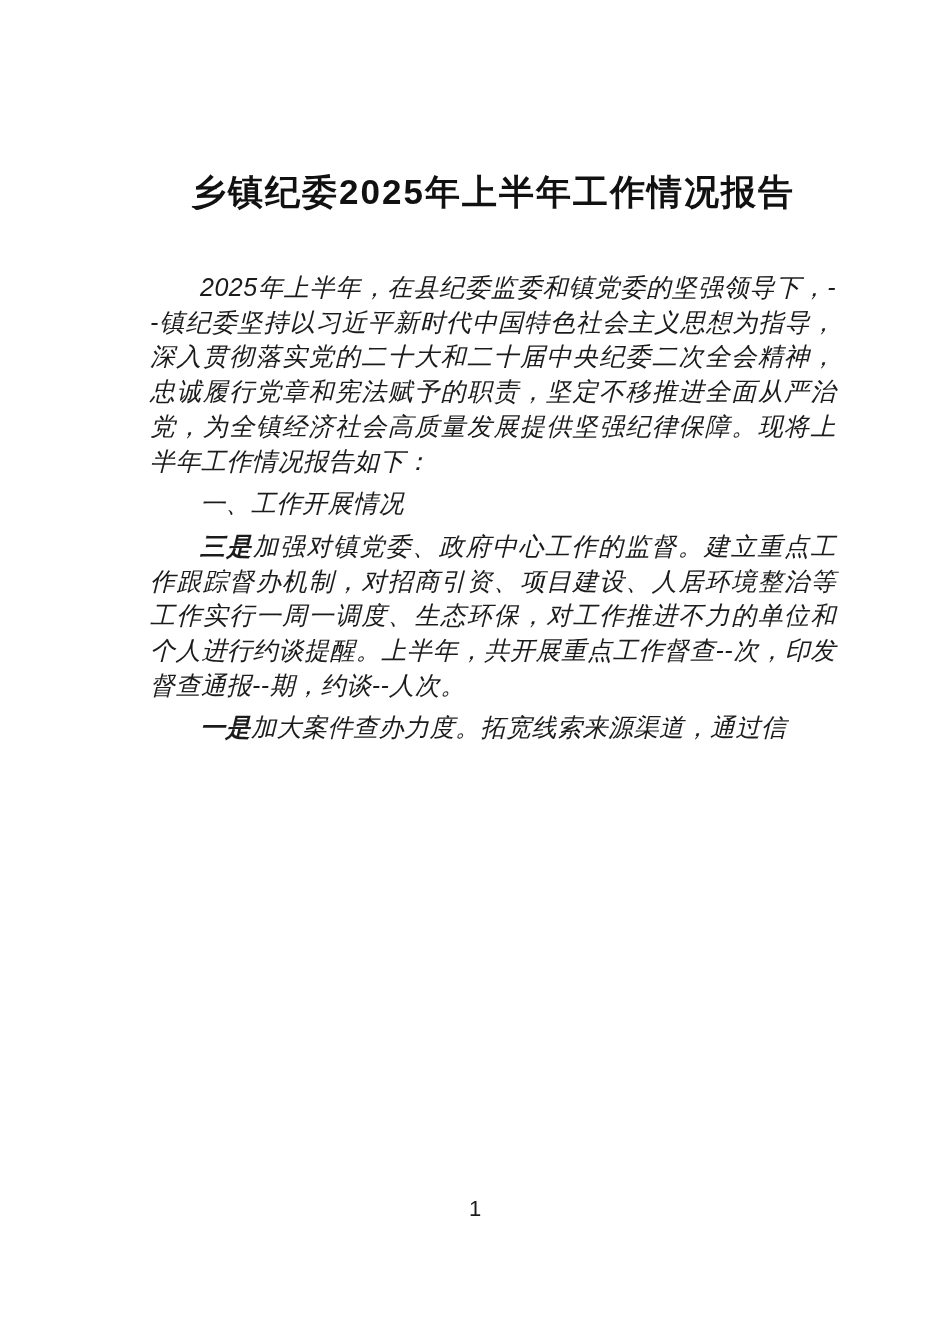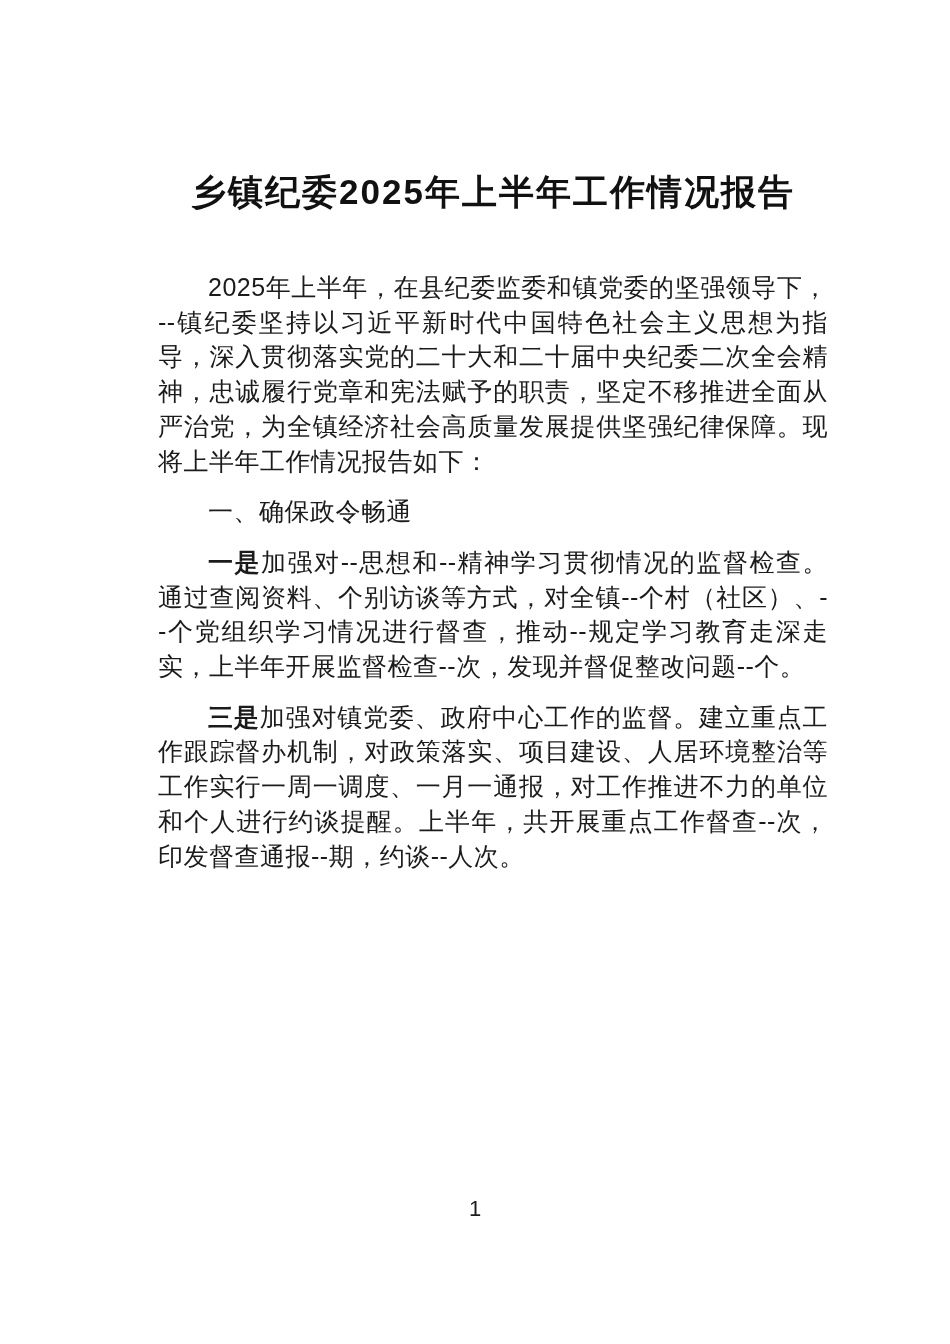--- a/index.html
+++ b/index.html
@@ -26,27 +26,28 @@
   .doc-title {
     margin: 0 0 54px 0;
     font-size: 35px;
     line-height: 48px;
     font-weight: bold;
     text-align: center;
     letter-spacing: 2px;
     color: #111111;
   }
   .doc-body p {
-    margin: 16px;
+    margin: 8px;
     font-size: 25px;
     line-height: 34.7px;
     text-align: justify;
     text-indent: 2em;
     letter-spacing: 0.5px;
     word-break: break-all;
+    font-style: italic;
   }
   .doc-body p b {
     font-weight: bold;
   }
   .page-number {
     position: absolute;
     left: 0;
     bottom: 122px;
     width: 100%;
     text-align: center;
@@ -55,19 +56,19 @@
   }
 </style>
 </head>
 <body>
 
 <div class="page">
   <h1 class="doc-title">乡镇纪委2025年上半年工作情况报告</h1>
 
   <div class="doc-body">
       <p><span>2025年上半年，在县纪委监委和镇党委的坚强领导下，--镇纪委坚持以习近平新时代中国特色社会主义思想为指导，深入贯彻落实党的二十大和二十届中央纪委二次全会精神，忠诚履行党章和宪法赋予的职责，坚定不移推进全面从严治党，为全镇经济社会高质量发展提供坚强纪律保障。现将上半年工作情况报告如下：</span></p>
-      <p><span>一、确保政令畅通</span></p>
-      <p><b>一是</b><span>加强对--思想和--精神学习贯彻情况的监督检查。通过查阅资料、个别访谈等方式，对全镇--个村（社区）、--个党组织学习情况进行督查，推动--规定学习教育走深走实，上半年开展监督检查--次，发现并督促整改问题--个。</span></p>
-      <p><b>三是</b><span>加强对镇党委、政府中心工作的监督。建立重点工作跟踪督办机制，对政策落实、项目建设、人居环境整治等工作实行一周一调度、一月一通报，对工作推进不力的单位和个人进行约谈提醒。上半年，共开展重点工作督查--次，印发督查通报--期，约谈--人次。</span></p>
+      <p><span>一、工作开展情况</span></p>
+      <p><b>三是</b><span>加强对镇党委、政府中心工作的监督。建立重点工作跟踪督办机制，对招商引资、项目建设、人居环境整治等工作实行一周一调度、生态环保，对工作推进不力的单位和个人进行约谈提醒。上半年，共开展重点工作督查--次，印发督查通报--期，约谈--人次。</span></p>
+      <p><b>一是</b><span>加大案件查办力度。拓宽线索来源渠道，通过信</span></p>
     </div>
 
   <div class="page-number">1</div>
 </div>
 
 </body></html>

